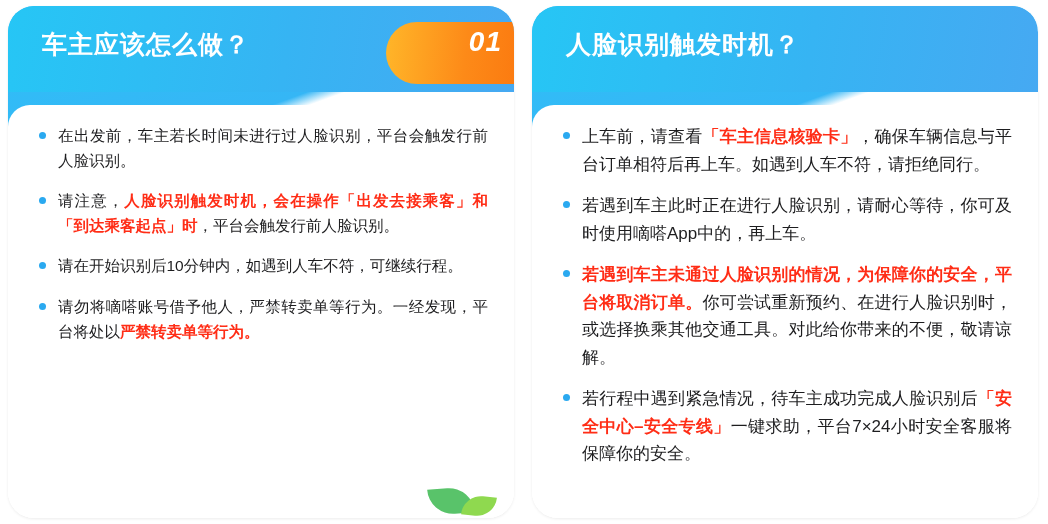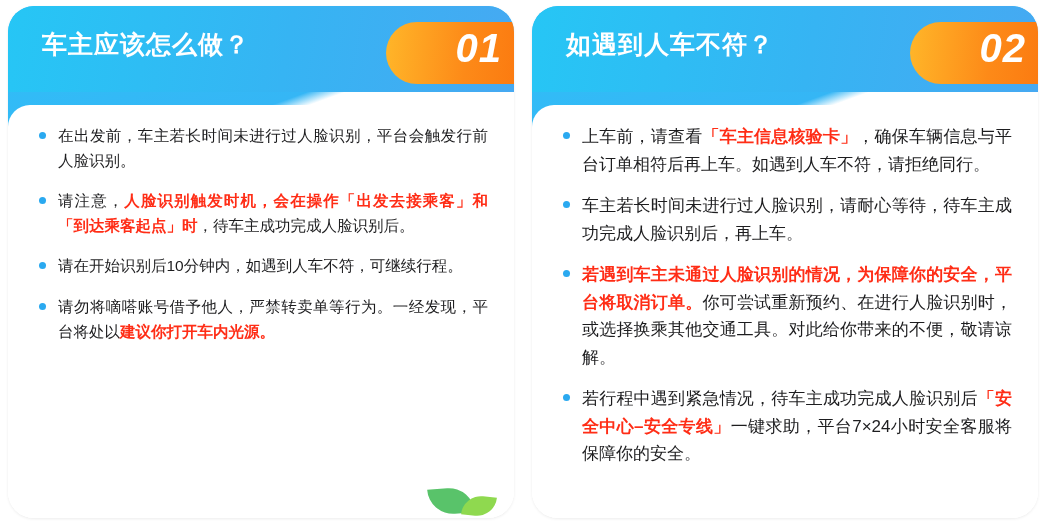--- a/index.html
+++ b/index.html
@@ -54,21 +54,21 @@
     width: 132px;
     height: 62px;
     background: linear-gradient(95deg, #ffb629 0%, #fd8a18 60%, #fb7a10 100%);
     border-radius: 34px 0 0 34px;
   }
   .badge-num {
     position: absolute;
     right: 16px;
     top: 4px;
     color: #ffffff;
-    font-size: 40px;
+    font-size: 28px;
     font-weight: bold;
     font-style: italic;
     letter-spacing: 1px;
   }
   .card-body {
     position: absolute;
     left: 0;
     top: 78px;
     width: 506px;
     height: 434px;
@@ -156,41 +156,38 @@
     <div class="side-bar"></div>
     <div class="card-head">
       <div class="card-title">车主应该怎么做？</div>
       <div class="badge">
         <div class="badge-num">01</div>
       </div>
     </div>
     <div class="card-body">
       <ul class="bullets" id="list-0">
           <li class="bullet"><span>在出发前，车主若长时间未进行过人脸识别，平台会触发行前人脸识别。</span></li>
-          <li class="bullet"><span>请注意，</span><span class="hl">人脸识别触发时机，会在操作「出发去接乘客」和「到达乘客起点」时</span><span>，待车主成功完成人脸识别后。</span></li>
+          <li class="bullet"><span>请注意，</span><span class="hl">人脸识别触发时机，会在操作「出发去接乘客」和「到达乘客起点」时</span><span>，平台会触发行前人脸识别。</span></li>
           <li class="bullet"><span>请在开始识别后10分钟内，如遇到人车不符，可继续行程。</span></li>
-          <li class="bullet"><span>请勿将嘀嗒账号借予他人，严禁转卖单等行为。一经发现，平台将处以</span><span class="hl">建议你打开车内光源。</span></li>
+          <li class="bullet"><span>请勿将嘀嗒账号借予他人，严禁转卖单等行为。一经发现，平台将处以</span><span class="hl">严禁转卖单等行为。</span></li>
         </ul>
     </div>
     <div class="leaf">
       <div class="l1"></div>
       <div class="l2"></div>
     </div>
   </div>
 
   <div class="card card-2">
     <div class="card-head">
-      <div class="card-title">如遇到人车不符？</div>
-      <div class="badge">
-        <div class="badge-num">02</div>
-      </div>
+      <div class="card-title">人脸识别触发时机？</div>
     </div>
     <div class="card-body">
       <ul class="bullets" id="list-1">
           <li class="bullet"><span>上车前，请查看</span><span class="hl">「车主信息核验卡」</span><span>，确保车辆信息与平台订单相符后再上车。如遇到人车不符，请拒绝同行。</span></li>
-          <li class="bullet"><span>车主若长时间未进行过人脸识别，请耐心等待，待车主成功完成人脸识别后，再上车。</span></li>
+          <li class="bullet"><span>若遇到车主此时正在进行人脸识别，请耐心等待，你可及时使用嘀嗒App中的，再上车。</span></li>
           <li class="bullet"><span class="hl">若遇到车主未通过人脸识别的情况，为保障你的安全，平台将取消订单。</span><span>你可尝试重新预约、在进行人脸识别时，或选择换乘其他交通工具。对此给你带来的不便，敬请谅解。</span></li>
           <li class="bullet"><span>若行程中遇到紧急情况，待车主成功完成人脸识别后</span><span class="hl">「安全中心–安全专线」</span><span>一键求助，平台7×24小时安全客服将保障你的安全。</span></li>
         </ul>
     </div>
   </div>
 
 </div>
 
 </body></html>

